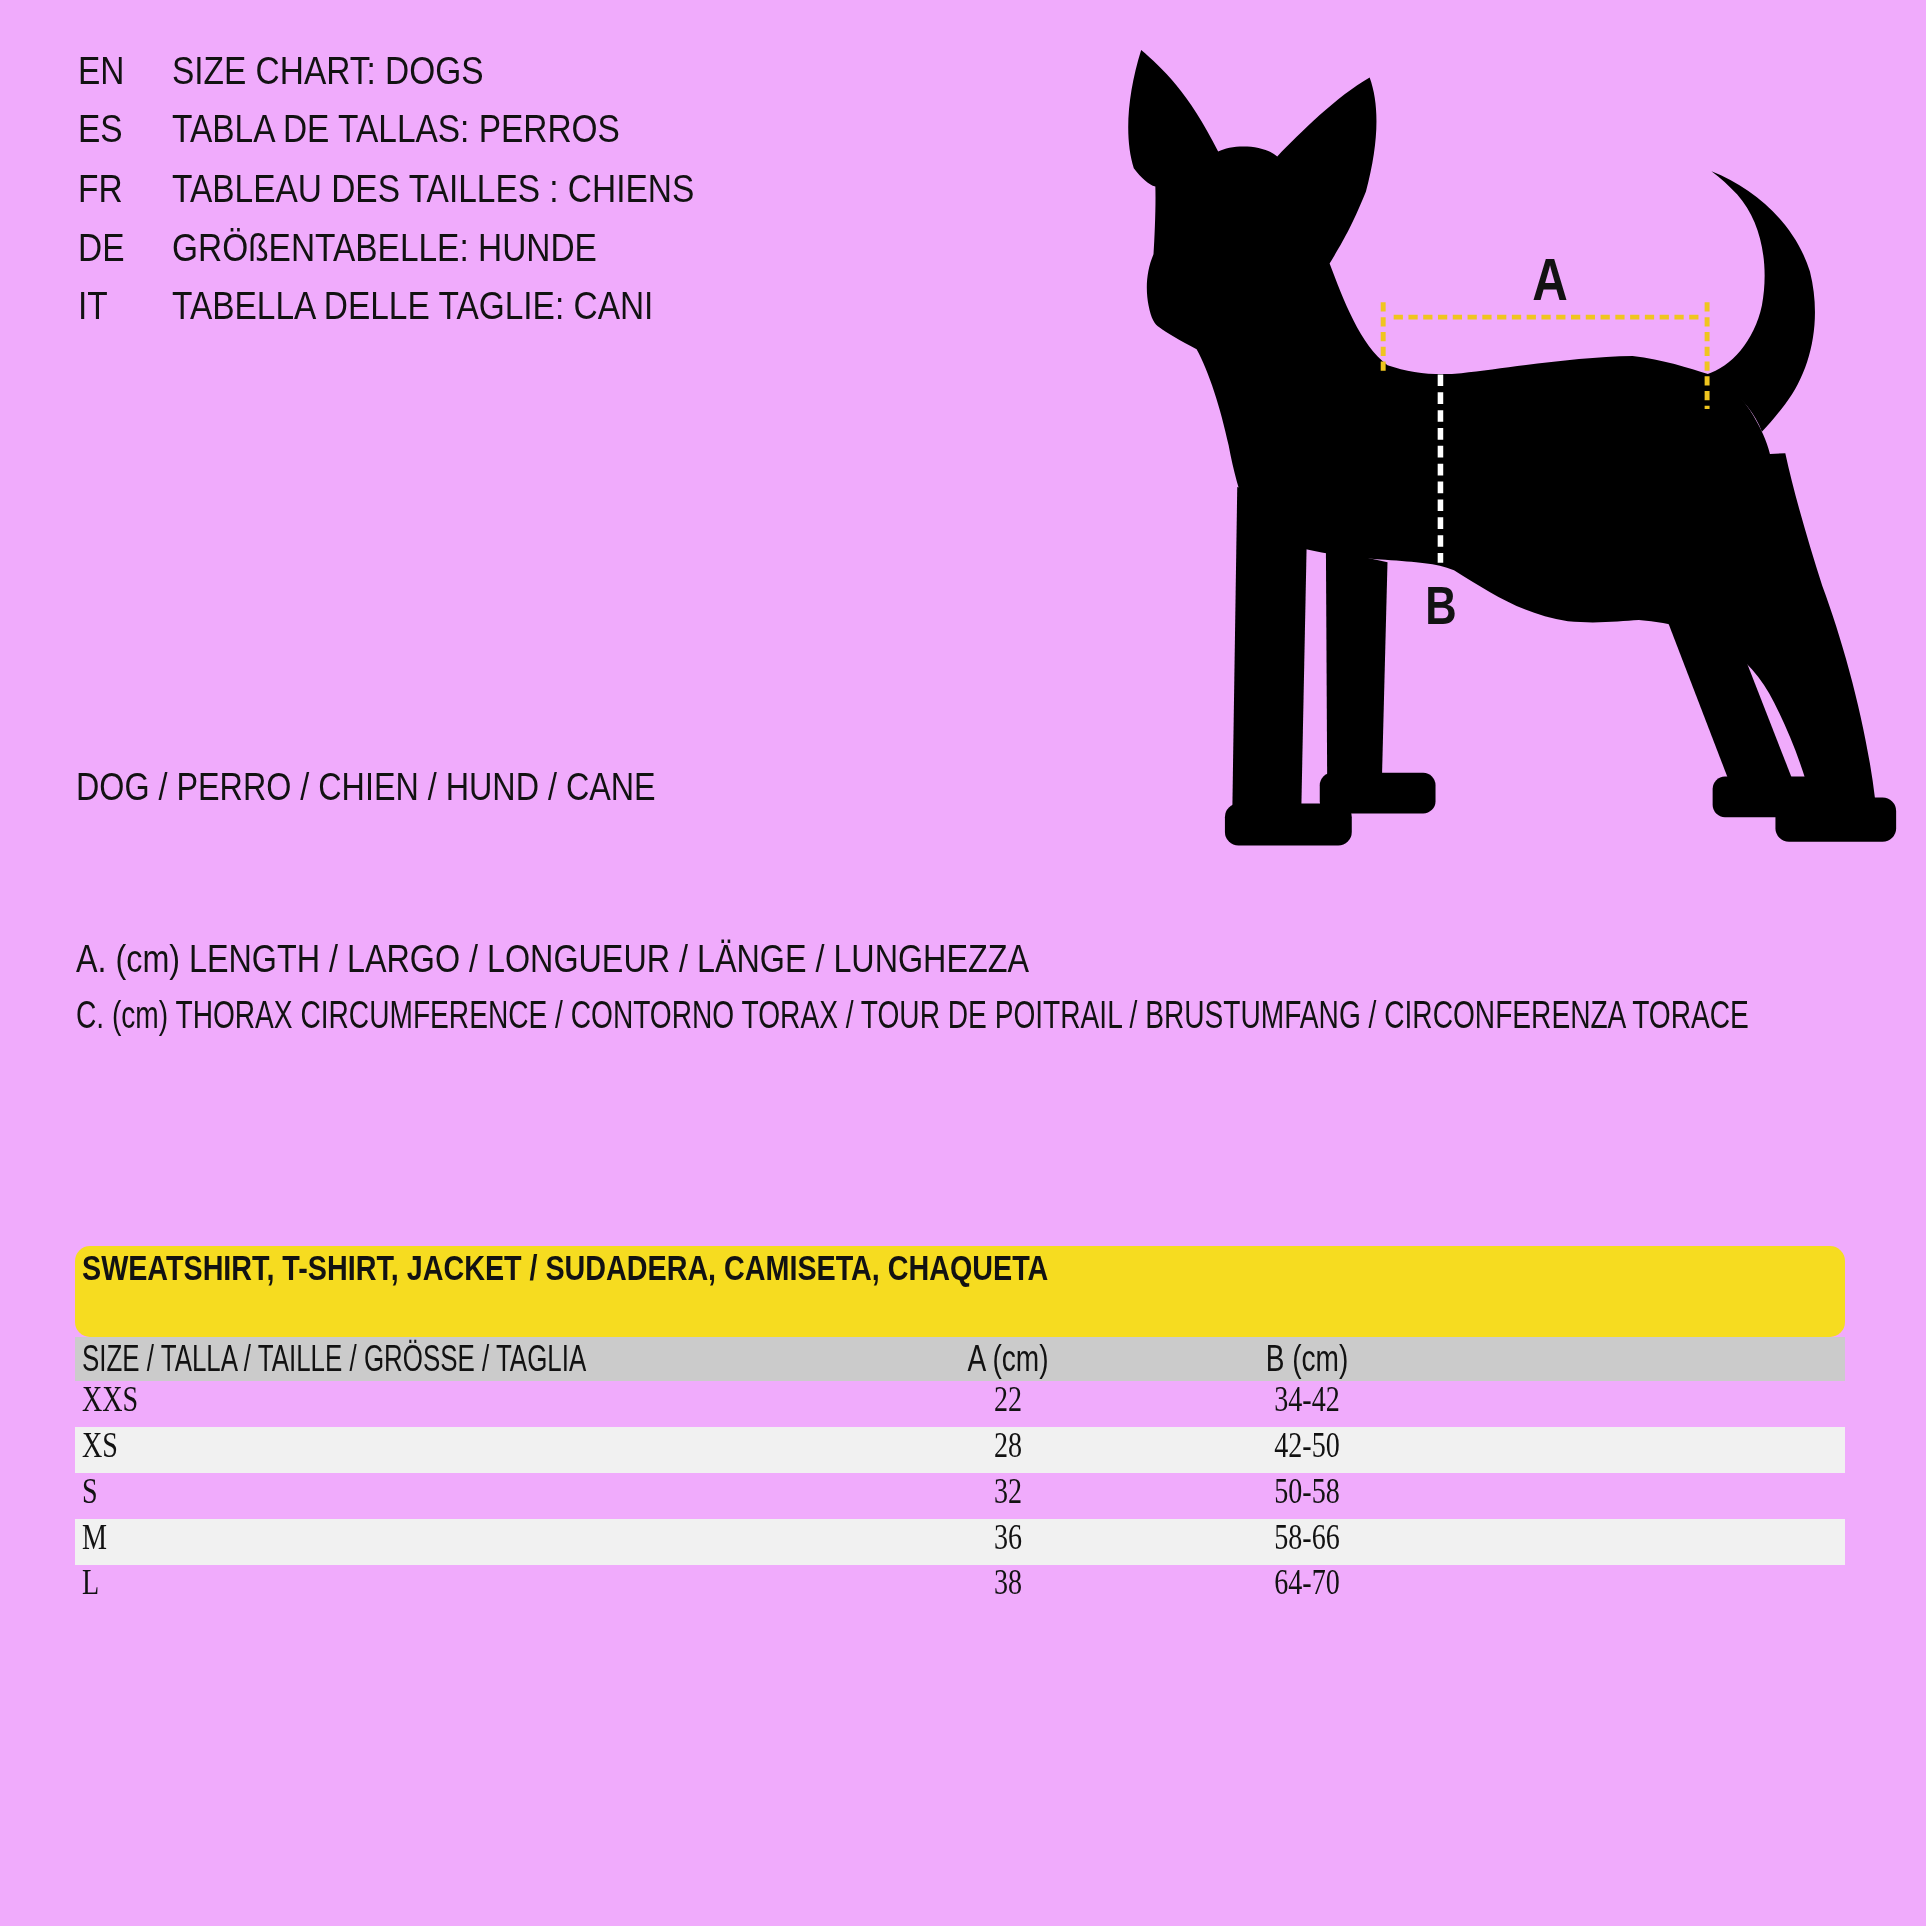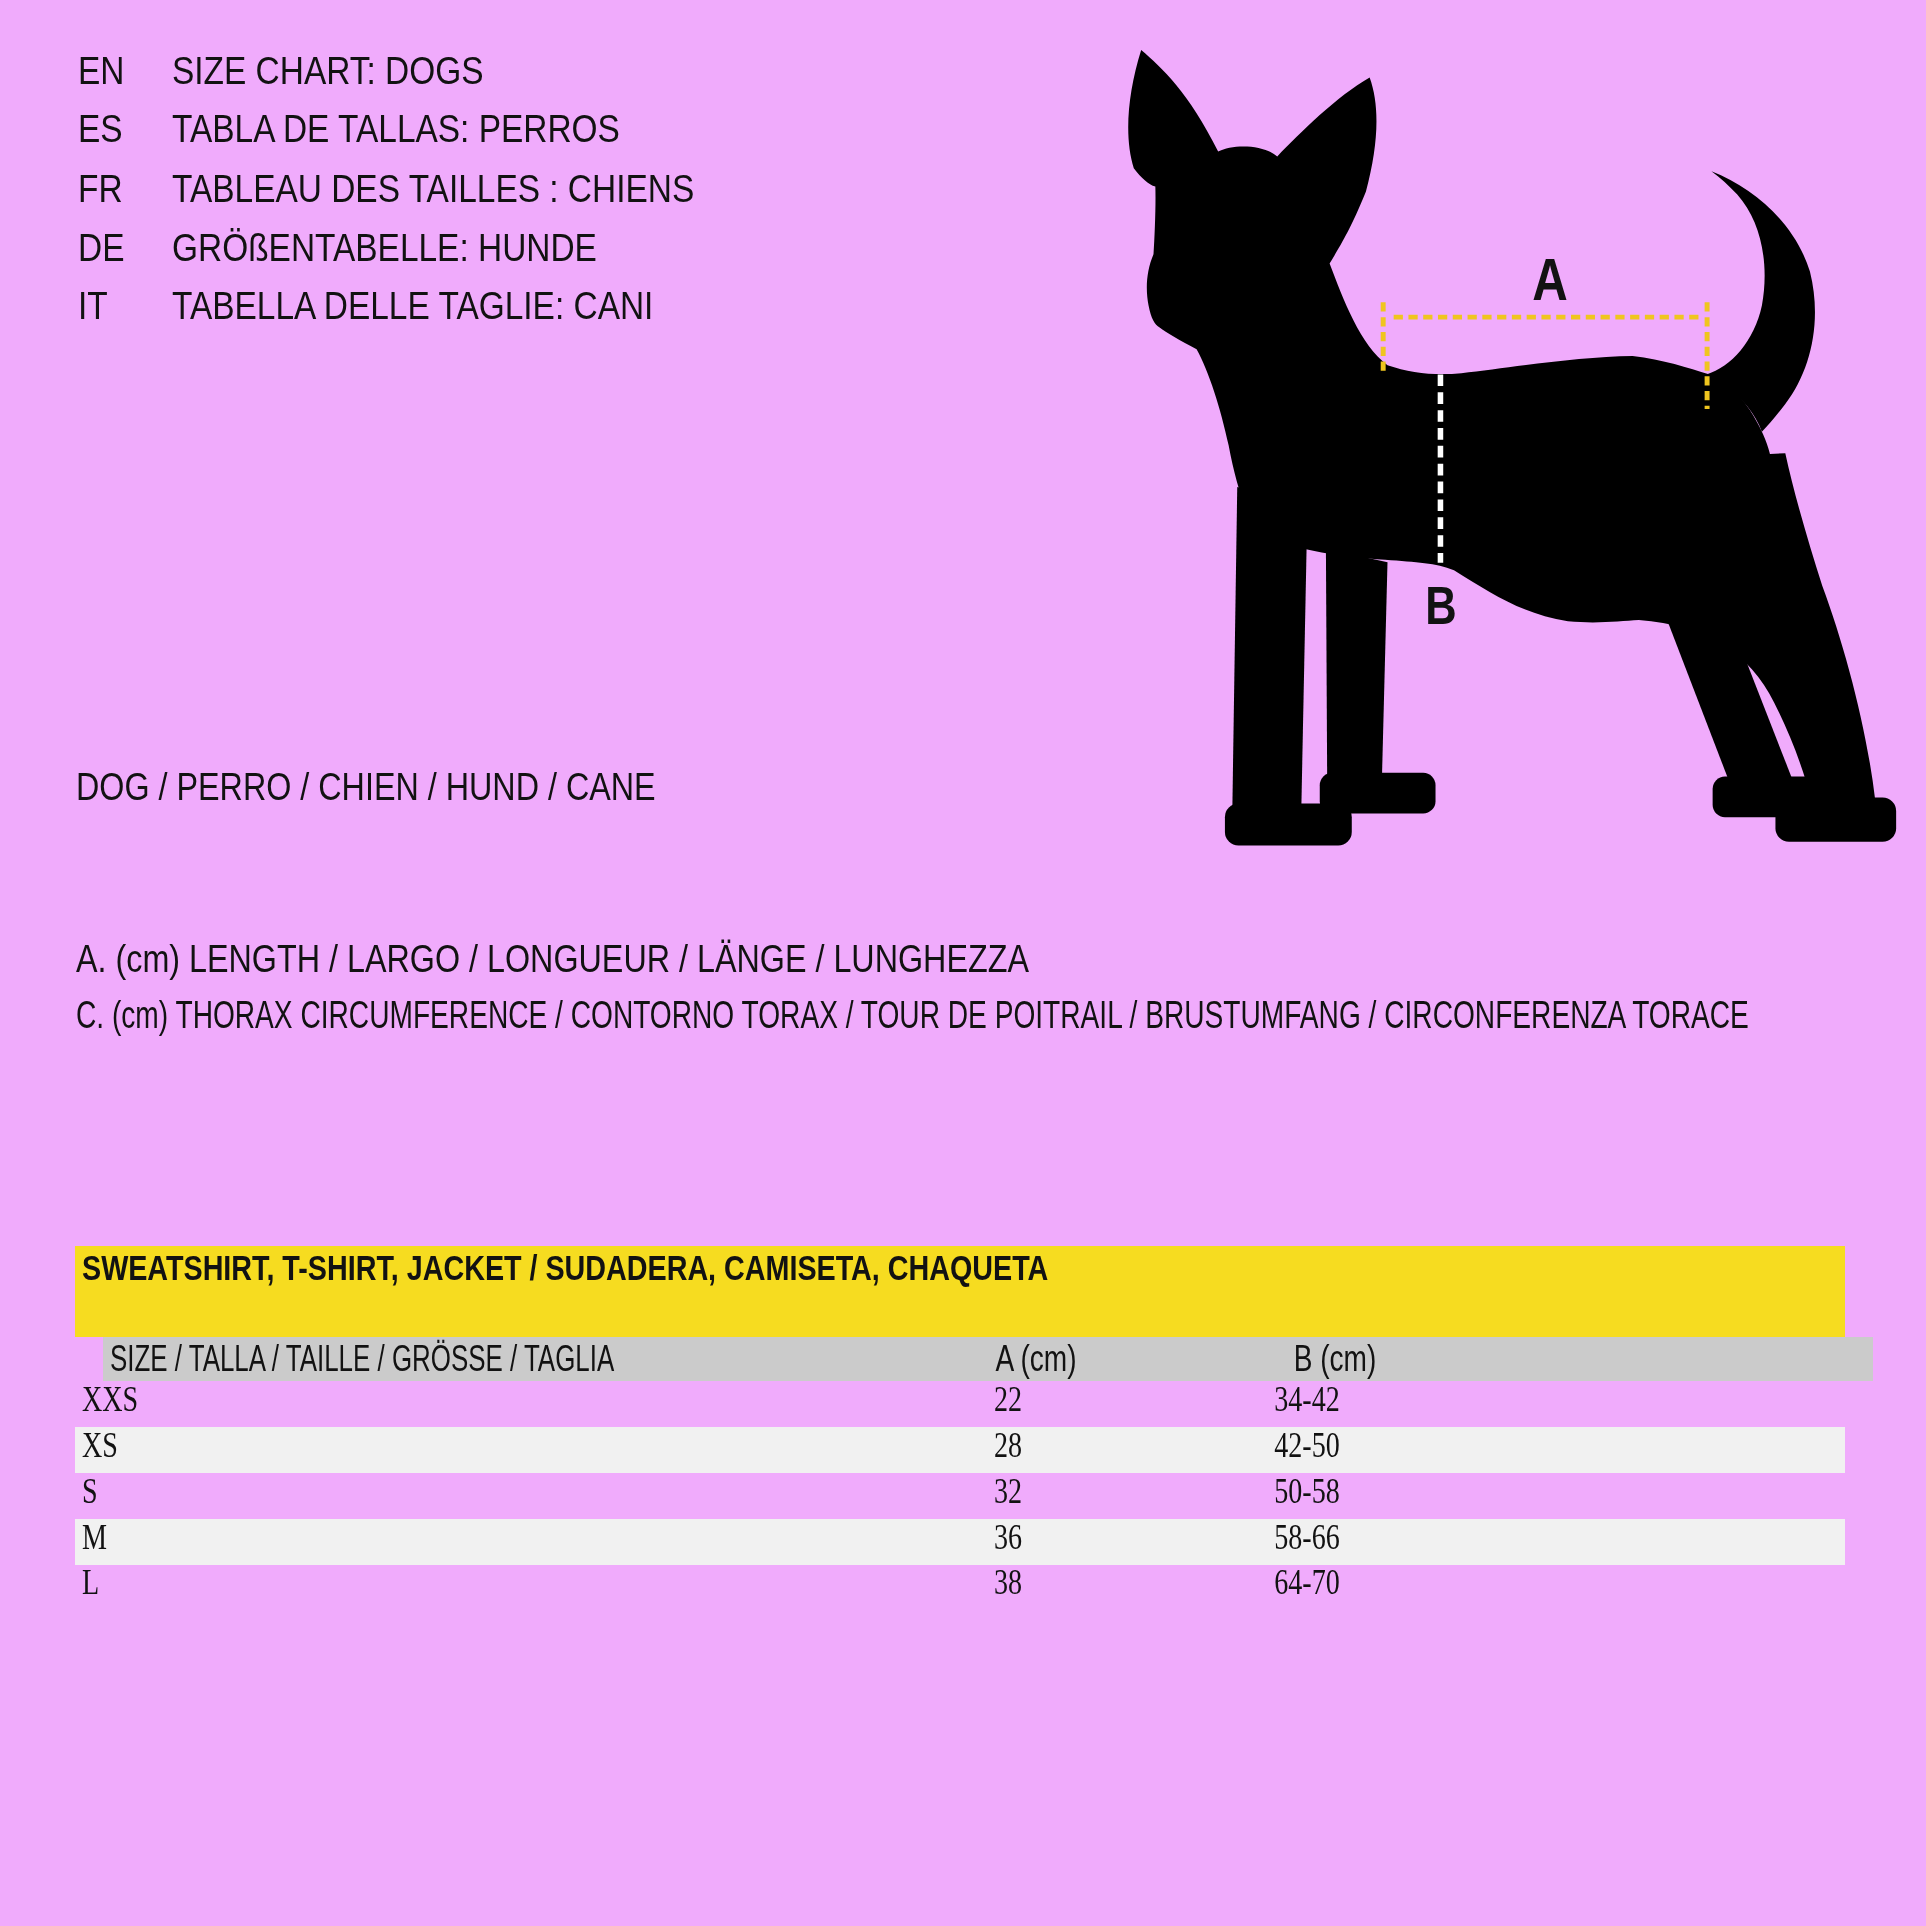--- a/index.html
+++ b/index.html
@@ -24,21 +24,21 @@
 
   .title-row{position:absolute;left:78px;height:39px;font-size:38px;line-height:38px;}
   .title-row .lang{position:absolute;left:0;top:0;}
   .title-row .ttl{position:absolute;left:94px;top:0;}
 
   .caption{left:76px;top:768px;font-size:38px;line-height:38px;}
   .legend-a{left:76px;top:940px;font-size:38px;line-height:38px;}
   .legend-c{left:76px;top:996px;font-size:38px;line-height:38px;}
   .brand{left:76px;top:1105px;font-size:38px;line-height:38px;}
 
-  .banner{left:75px;top:1246px;width:1770px;height:91px;}
+  .banner{left:75px;top:1246px;width:1770px;height:91px;border-radius:15px;}
   .banner .bl{position:absolute;left:6.8px;font-weight:bold;font-size:35px;line-height:35px;}
   .banner .bl1{top:3.7px;}
   .banner .bl2{top:48px;}
 
   .thead{left:75px;top:1337px;width:1770px;height:44px;display:flex;align-items:center;font-size:36px;line-height:36px;}
   .thead .hsize{margin-left:6.8px;}
   .cellA{position:absolute;left:933px;transform:translateX(-50%) scaleX(.78);white-space:nowrap;}
   .cellB{position:absolute;left:1232px;transform:translateX(-50%) scaleX(.78);white-space:nowrap;}
 
   .trow{position:absolute;left:75px;width:1770px;height:46px;display:flex;align-items:flex-start;font-size:36px;line-height:36px;font-family:Liberation Serif, serif;}
@@ -157,21 +157,21 @@
     <span class="cn sx74">C. (cm) THORAX CIRCUMFERENCE / CONTORNO TORAX / TOUR DE POITRAIL / BRUSTUMFANG / CIRCONFERENZA TORACE</span>
   </div>
 
 
   <div class="abs banner" style="background-color: rgb(246, 220, 32);">
     <div class="bl bl1">
       <span class="cn sx82">SWEATSHIRT, T-SHIRT, JACKET / SUDADERA, CAMISETA, CHAQUETA</span>
     </div>
   </div>
 
-  <div class="abs thead" style="background-color: rgb(203, 203, 203); margin-left: 28px;">
+  <div class="abs thead" style="background-color: rgb(203, 203, 203);">
     <span class="hsize cn sx72">SIZE / TALLA / TAILLE / GRÖSSE / TAGLIA</span>
     <span class="cellA">A (cm)</span>
     <span class="cellB">B (cm)</span>
   </div>
 
   <section id="table-body">
     <div class="trow" style="top: 1381px;">
       <span class="rsize cn sx78">XXS</span>
       <span class="cellA">22</span>
       <span class="cellB">34-42</span>

